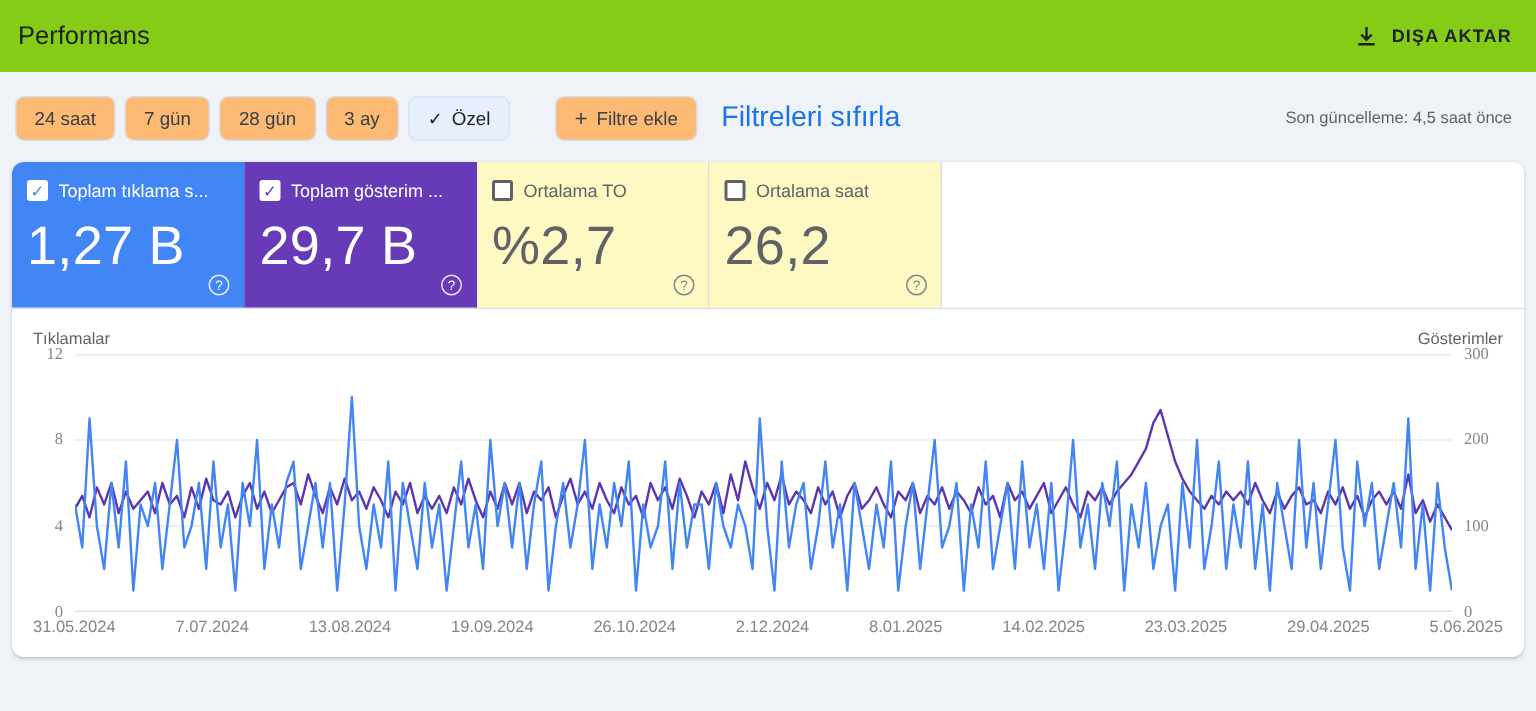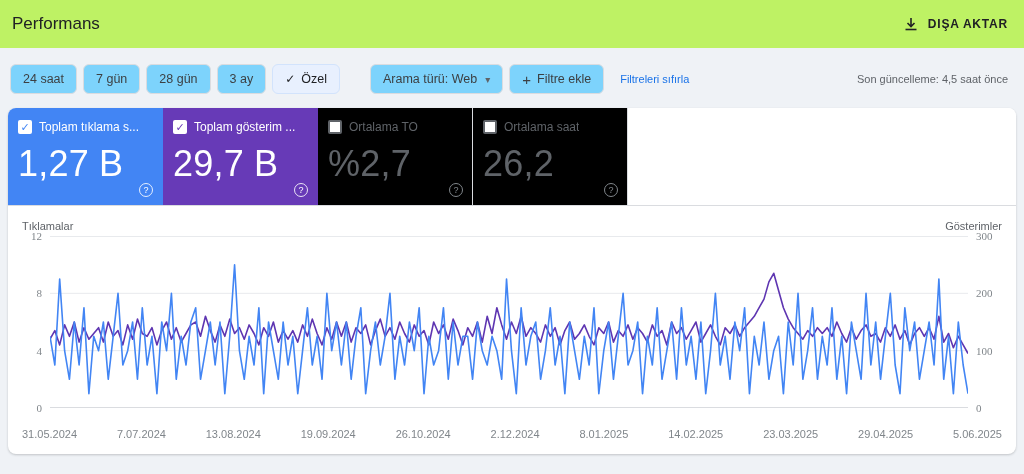--- a/index.html
+++ b/index.html
@@ -4,61 +4,61 @@
 <style>
   * { box-sizing: border-box; margin: 0; padding: 0; }
   html,body { width:1024px; height:474px; overflow:hidden; }
   body {
     font-family: "Liberation Sans", "DejaVu Sans", sans-serif;
     background:#eff2f6;
     color:#202124;
   }
   
   .header{
-    height:48px; background:#bef264; display:flex; align-items:center;
+    height:48px; background:#84cc16; display:flex; align-items:center;
     justify-content:space-between; padding:0 16px 0 12px;
   }
   .page-title{ font-size:17px; font-weight:500; color:#202124; }
   .export-btn{
     display:flex; align-items:center; gap:10px; background:none; border:none;
     font-family:inherit; font-size:12px; font-weight:700; letter-spacing:.8px;
     color:#202124; cursor:pointer;
   }
   .export-btn svg{ display:block; }
   
   .toolbar{
     display:flex; align-items:center; padding:16px 16px 14px 10px; gap:6px;
   }
   .chip{
     height:30px; display:inline-flex; align-items:center; gap:6px;
-    background:#7dd3fc; border:1px solid #dadce0; border-radius:6px;
+    background:#fdba74; border:1px solid #dadce0; border-radius:6px;
     padding:0 12px; font-family:inherit; font-size:12.5px; color:#3c4043;
     cursor:pointer; white-space:nowrap;
   }
   .chip.selected{ background:#e8f0fe; border-color:#d2e3fc; color:#202124; font-weight:500; }
   .chip .check{ font-size:12px; font-weight:700; }
   .chip .chev{ font-size:10px; color:#5f6368; margin-left:2px; }
   .chip .plus{ font-size:15px; color:#3c4043; line-height:1; }
   .gap-lg{ width:18px; }
   .reset-link{
-    background:none; border:none; font-family:inherit; font-size:11px;
+    background:none; border:none; font-family:inherit; font-size:19px;
     color:#1a73e8; font-weight:500; cursor:pointer; margin-left:10px; white-space:nowrap;
   }
   .toolbar-spacer{ flex:1; }
   .last-update{ font-size:11px; color:#5f6368; white-space:nowrap; }
   
   .card{
     margin:0 8px; background:#fff; border-radius:8px;
     box-shadow:0 1px 2px rgba(60,64,67,.18), 0 1px 3px rgba(60,64,67,.08);
     overflow:hidden;
   }
   .tiles{ display:flex; border-bottom:1px solid #dadce0; }
   .tile{
     width:155px; height:97px; position:relative; padding:12px 10px;
-    border-right:1px solid #dadce0; cursor:pointer; background:#000000;
+    border-right:1px solid #dadce0; cursor:pointer; background:#fef9c3;
   }
   .tile-filler{ flex:1; background:#fff; }
   .tile-blue{ background:#4285f4; border-right-color:#4285f4; }
   .tile-purple{ background:#673ab7; border-right-color:#673ab7; }
   .tile-head{ display:flex; align-items:center; gap:7px; }
   .cb{
     width:14px; height:14px; border-radius:2px; flex:0 0 auto;
     display:flex; align-items:center; justify-content:center;
     font-size:11px; font-weight:700;
   }
@@ -88,21 +88,21 @@
   .tick-col{ position:relative; font-size:11px; color:#80868b; }
   .tick-col.left{ width:28px; }
   .tick-col.right{ width:34px; }
   .tick-col span{ position:absolute; transform:translateY(-50%);font-family:Liberation Serif, serif; }
   .tick-col.left span{ right:8px; }
   .tick-col.right span{ left:8px; }
   .plot{ flex:1; height:172px; }
   .plot svg{ width:100%; height:100%; display:block; }
   .x-labels{
     display:flex; justify-content:space-between; font-size:11px;
-    color:#80868b; margin-top:20px; padding-bottom:4px;
+    color:#80868b; margin-top:4px; padding-bottom:4px;
   }
 </style>
 </head>
 <body>
 
 <div class="header">
   <div class="page-title">Performans</div>
   <button class="export-btn">
     <span>
       <svg width="14" height="14" viewBox="0 0 14 14" fill="none">
@@ -127,24 +127,20 @@
   <button class="chip">
     <span>3 ay</span>
   </button>
   <button class="chip selected">
     <span class="check">✓</span>
     <span>Özel</span>
   </button>
 
   <span class="gap-lg"></span>
 
-  <button class="chip">
-    <span>Arama türü: Web</span>
-    <span class="chev">▾</span>
-  </button>
 
   <button class="chip">
     <span class="plus">+</span>
     <span>Filtre ekle</span>
   </button>
 
   <button class="reset-link">Filtreleri sıfırla</button>
 
   <span class="toolbar-spacer"></span>
   <span class="last-update">Son güncelleme: 4,5 saat önce</span>

